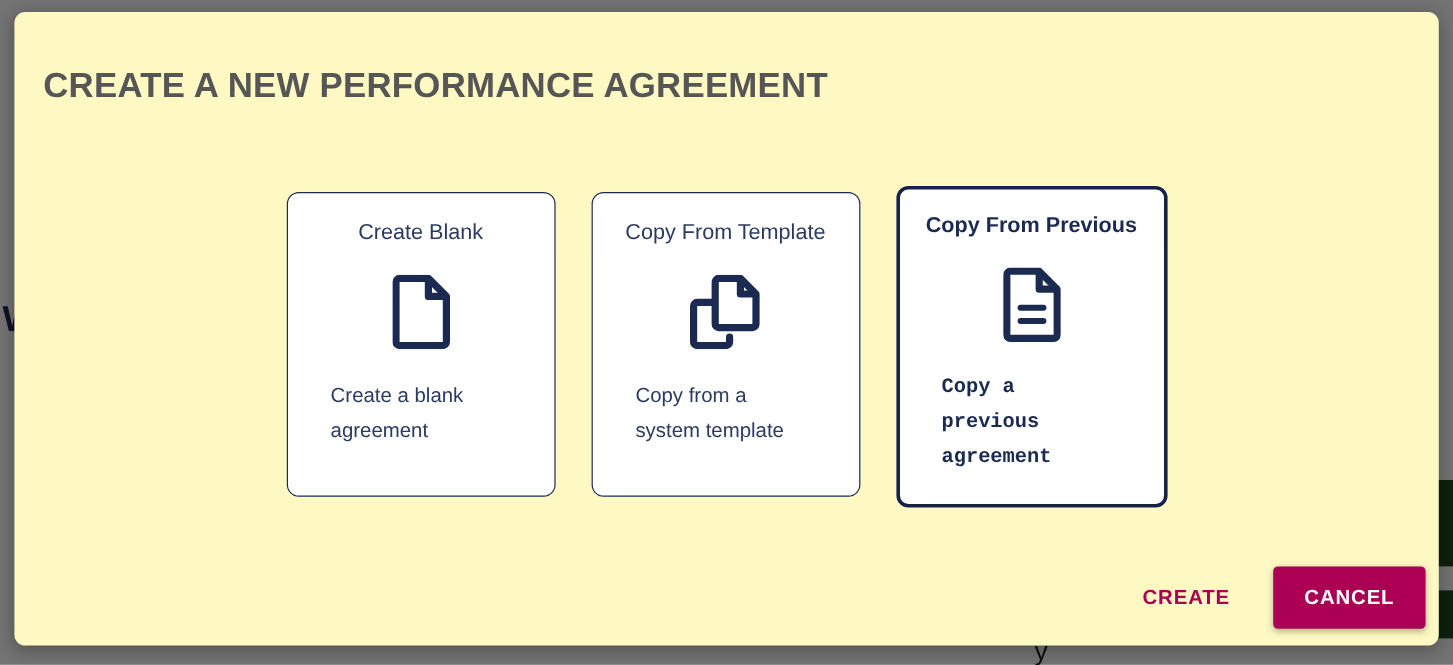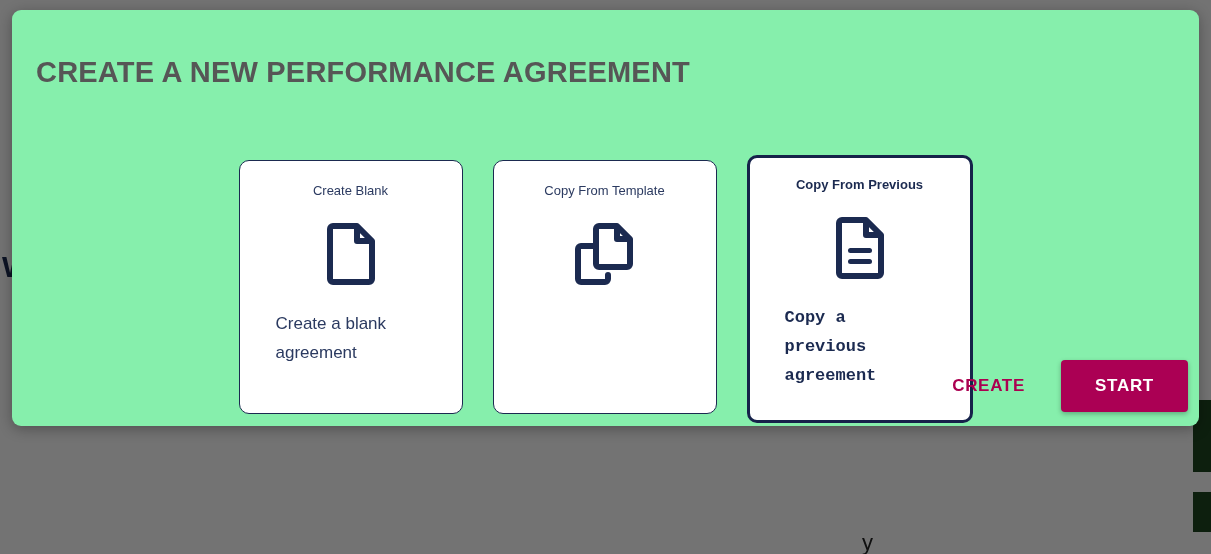--- a/index.html
+++ b/index.html
@@ -45,22 +45,22 @@
     inset: 0;
     background: rgba(0, 0, 0, 0.55);
   }
 
   
   #dialog {
     position: absolute;
     left: 12px;
     top: 10px;
     width: 1187px;
-    height: 416px;
-    background: #86efac;
+    height: 528px;
+    background: #fef9c3;
     border-radius: 9px;
     box-shadow: 0 3px 14px rgba(0,0,0,0.30);
     overflow: hidden;
   }
 
   .dialog-title {
     position: absolute;
     left: 24px;
     top: 46px;
     font-size: 29px;
@@ -97,21 +97,21 @@
   }
   .option-card.selected {
     border: 3px solid #16224a;
     width: 226px;
     height: 268px;
     margin-top: 0;
     padding-top: 19px;
   }
 
   .card-title {
-    font-size: 13px;
+    font-size: 18px;
     color: #2b3a60;
     font-weight: 400;
     line-height: 1.2;
     text-align: center;
   }
   .option-card.selected .card-title {
     font-weight: 700;
     color: #1b2a50;
   }
 
@@ -204,35 +204,36 @@
 
     <div class="option-card">
       <div class="card-title">Copy From Template</div>
       <div class="card-icon">
         <svg width="60" height="62" viewBox="0 0 60 62" aria-hidden="true">
           <path d="M22 23 H6 A3 3 0 0 0 3 26 V56 A3 3 0 0 0 6 59 H30 A3 3 0 0 0 33 56 V52" fill="none" stroke="#1b2a50" stroke-width="6" stroke-linejoin="round" stroke-linecap="round"></path>
           <path d="M24 3 H42 L55 16 V41 A3 3 0 0 1 52 44 H24 A3 3 0 0 1 21 41 V6 A3 3 0 0 1 24 3 Z" fill="#ffffff" stroke="#1b2a50" stroke-width="6" stroke-linejoin="round"></path>
           <path d="M42 3 V16 H55" fill="none" stroke="#1b2a50" stroke-width="6" stroke-linejoin="round"></path>
         </svg>
       </div>
+      <div class="card-desc">Copy from a system template</div>
     </div>
 
     <div class="option-card selected">
       <div class="card-title">Copy From Previous</div>
       <div class="card-icon">
         <svg width="48" height="62" viewBox="0 0 48 62" aria-hidden="true">
           <path d="M6 3 H30 L45 18 V56 A3 3 0 0 1 42 59 H6 A3 3 0 0 1 3 56 V6 A3 3 0 0 1 6 3 Z" fill="none" stroke="#1b2a50" stroke-width="6" stroke-linejoin="round"></path>
           <path d="M30 3 V18 H45" fill="none" stroke="#1b2a50" stroke-width="6" stroke-linejoin="round"></path>
           <rect x="12" y="31" width="24" height="5" rx="2.5" fill="#1b2a50"></rect>
           <rect x="12" y="42" width="24" height="5" rx="2.5" fill="#1b2a50"></rect>
         </svg>
       </div>
       <div class="card-desc">Copy a previous agreement</div>
     </div>
 
   </div>
 
   <div class="dialog-footer">
     <button class="btn-cancel">CREATE</button>
-    <button class="btn-start">START</button>
+    <button class="btn-start">CANCEL</button>
   </div>
 
 </div>
 
 </body></html>

